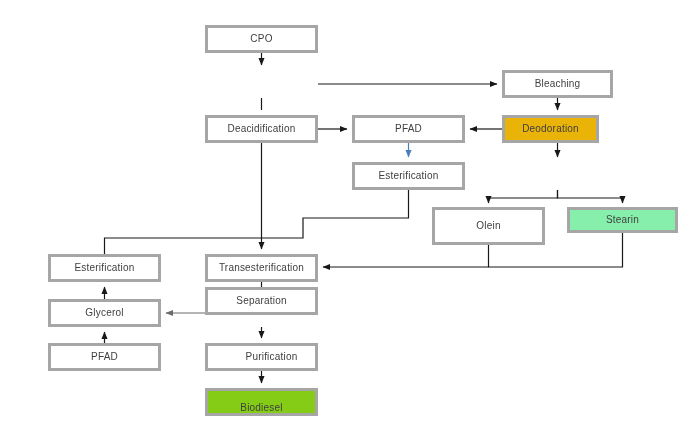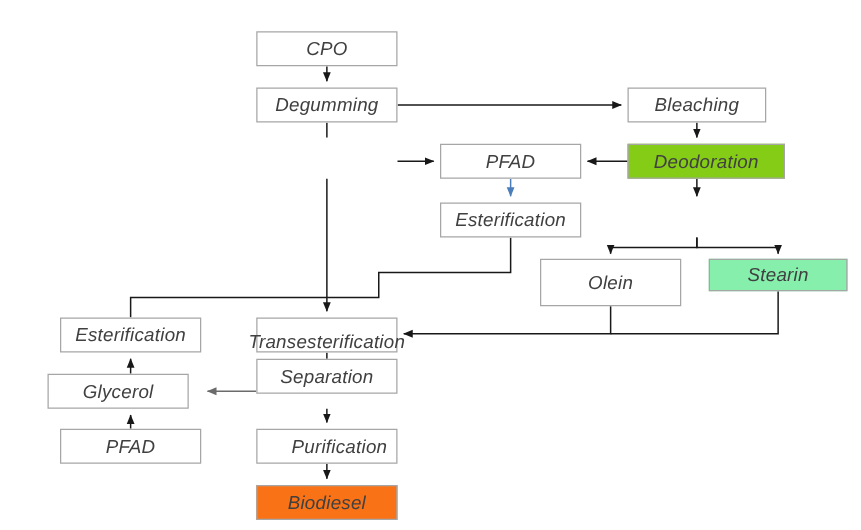--- a/index.html
+++ b/index.html
@@ -15,31 +15,30 @@
     position: relative;
     width: 689px;
     height: 424px;
     background: #ffffff;
     overflow: hidden;
   }
   .node {
     position: absolute;
     box-sizing: border-box;
     background: #ffffff;
-    border: 1px solid #0ea5e9;
+    border: 3px solid #0ea5e9;
     display: flex;
     align-items: center;
     justify-content: center;
     color: #404040;
-    font-size: 15px;
+    font-size: 10px;
     letter-spacing: 0.2px;
     line-height: 1;
     z-index: 3;
     white-space: nowrap;
-    font-style: italic;
   }
   #edges {
     position: absolute;
     left: 0;
     top: 0;
     width: 689px;
     height: 424px;
     z-index: 1;
     overflow: visible;
   }
@@ -78,55 +77,55 @@
       <polyline points="261.5,282 261.5,294" fill="none" stroke="#181818" stroke-width="1.2" stroke-linejoin="miter" stroke-linecap="butt" marker-end="url(#arrow-0)"></polyline>
       <polyline points="205,313 166,313" fill="none" stroke="#6b6b6b" stroke-width="1.2" stroke-linejoin="miter" stroke-linecap="butt" marker-end="url(#arrow-2)"></polyline>
       <polyline points="104.5,299 104.5,287" fill="none" stroke="#181818" stroke-width="1.2" stroke-linejoin="miter" stroke-linecap="butt" marker-end="url(#arrow-0)"></polyline>
       <polyline points="104.5,343 104.5,332" fill="none" stroke="#181818" stroke-width="1.2" stroke-linejoin="miter" stroke-linecap="butt" marker-end="url(#arrow-0)"></polyline>
       <polyline points="261.5,327 261.5,338" fill="none" stroke="#181818" stroke-width="1.2" stroke-linejoin="miter" stroke-linecap="butt" marker-end="url(#arrow-0)"></polyline>
       <polyline points="261.5,371 261.5,383" fill="none" stroke="#181818" stroke-width="1.2" stroke-linejoin="miter" stroke-linecap="butt" marker-end="url(#arrow-0)"></polyline>
     </svg>
 <div class="node" style="left: 205px; top: 25px; width: 113px; height: 28px; border-color: rgb(166, 166, 166); background: rgb(255, 255, 255); color: rgb(64, 64, 64);">
       <span>CPO</span>
     </div>
-    <div class="node" style="left: 205px; top: 70px; width: 113px; height: 28px; border-color: rgb(166, 166, 166); background: rgb(255, 255, 255); color: rgb(64, 64, 64);">
-      <span>Degumming</span>
-    </div>
     <div class="node" style="left: 502px; top: 70px; width: 111px; height: 28px; border-color: rgb(166, 166, 166); background: rgb(255, 255, 255); color: rgb(64, 64, 64);">
       <span>Bleaching</span>
+    </div>
+    <div class="node" style="left: 205px; top: 115px; width: 113px; height: 28px; border-color: rgb(166, 166, 166); background: rgb(255, 255, 255); color: rgb(64, 64, 64);">
+      <span>Deacidification</span>
     </div>
     <div class="node" style="left: 352px; top: 115px; width: 113px; height: 28px; border-color: rgb(166, 166, 166); background: rgb(255, 255, 255); color: rgb(64, 64, 64);">
       <span>PFAD</span>
     </div>
-    <div class="node" style="left: 502px; top: 115px; width: 126px; height: 28px; border-color: rgb(166, 166, 166); background: #84cc16; color: rgb(64, 64, 64);">
+    <div class="node" style="left: 502px; top: 115px; width: 97px; height: 28px; border-color: rgb(166, 166, 166); background: #eab308; color: rgb(64, 64, 64);">
       <span>Deodoration</span>
     </div>
     <div class="node" style="left: 352px; top: 162px; width: 113px; height: 28px; border-color: rgb(166, 166, 166); background: rgb(255, 255, 255); color: rgb(64, 64, 64);">
       <span>Esterification</span>
     </div>
     <div class="node" style="left: 432px; top: 207px; width: 113px; height: 38px; border-color: rgb(166, 166, 166); background: rgb(255, 255, 255); color: rgb(64, 64, 64);">
       <span>Olein</span>
     </div>
     <div class="node" style="left: 567px; top: 207px; width: 111px; height: 26px; border-color: rgb(166, 166, 166); background: #86efac; color: rgb(64, 64, 64);">
       <span>Stearin</span>
     </div>
     <div class="node" style="left: 48px; top: 254px; width: 113px; height: 28px; border-color: rgb(166, 166, 166); background: rgb(255, 255, 255); color: rgb(64, 64, 64);">
       <span>Esterification</span>
     </div>
-    <div class="node" style="left: 205px; top: 254px; width: 113px; height: 28px; border-color: rgb(166, 166, 166); background: rgb(255, 255, 255); color: rgb(64, 64, 64); align-items: flex-end;">
+    <div class="node" style="left: 205px; top: 254px; width: 113px; height: 28px; border-color: rgb(166, 166, 166); background: rgb(255, 255, 255); color: rgb(64, 64, 64);">
       <span>Transesterification</span>
     </div>
-    <div class="node" style="left: 38px; top: 299px; width: 113px; height: 28px; border-color: rgb(166, 166, 166); background: rgb(255, 255, 255); color: rgb(64, 64, 64);">
+    <div class="node" style="left: 48px; top: 299px; width: 113px; height: 28px; border-color: rgb(166, 166, 166); background: rgb(255, 255, 255); color: rgb(64, 64, 64);">
       <span>Glycerol</span>
     </div>
     <div class="node" style="left: 205px; top: 287px; width: 113px; height: 28px; border-color: rgb(166, 166, 166); background: rgb(255, 255, 255); color: rgb(64, 64, 64);">
       <span>Separation</span>
     </div>
     <div class="node" style="left: 48px; top: 343px; width: 113px; height: 28px; border-color: rgb(166, 166, 166); background: rgb(255, 255, 255); color: rgb(64, 64, 64);">
       <span>PFAD</span>
     </div>
     <div class="node" style="left: 205px; top: 343px; width: 113px; height: 28px; border-color: rgb(166, 166, 166); background: rgb(255, 255, 255); color: rgb(64, 64, 64); padding-left: 20px;">
       <span>Purification</span>
     </div>
-    <div class="node" style="left: 205px; top: 388px; width: 113px; height: 28px; border-color: rgb(166, 166, 166); background: #f97316; color: rgb(64, 64, 64);">
+    <div class="node" style="left: 205px; top: 388px; width: 113px; height: 28px; border-color: rgb(166, 166, 166); background: #84cc16; color: rgb(64, 64, 64); align-items: flex-end;">
       <span>Biodiesel</span>
     </div>
   </div>
 
 </body></html>

